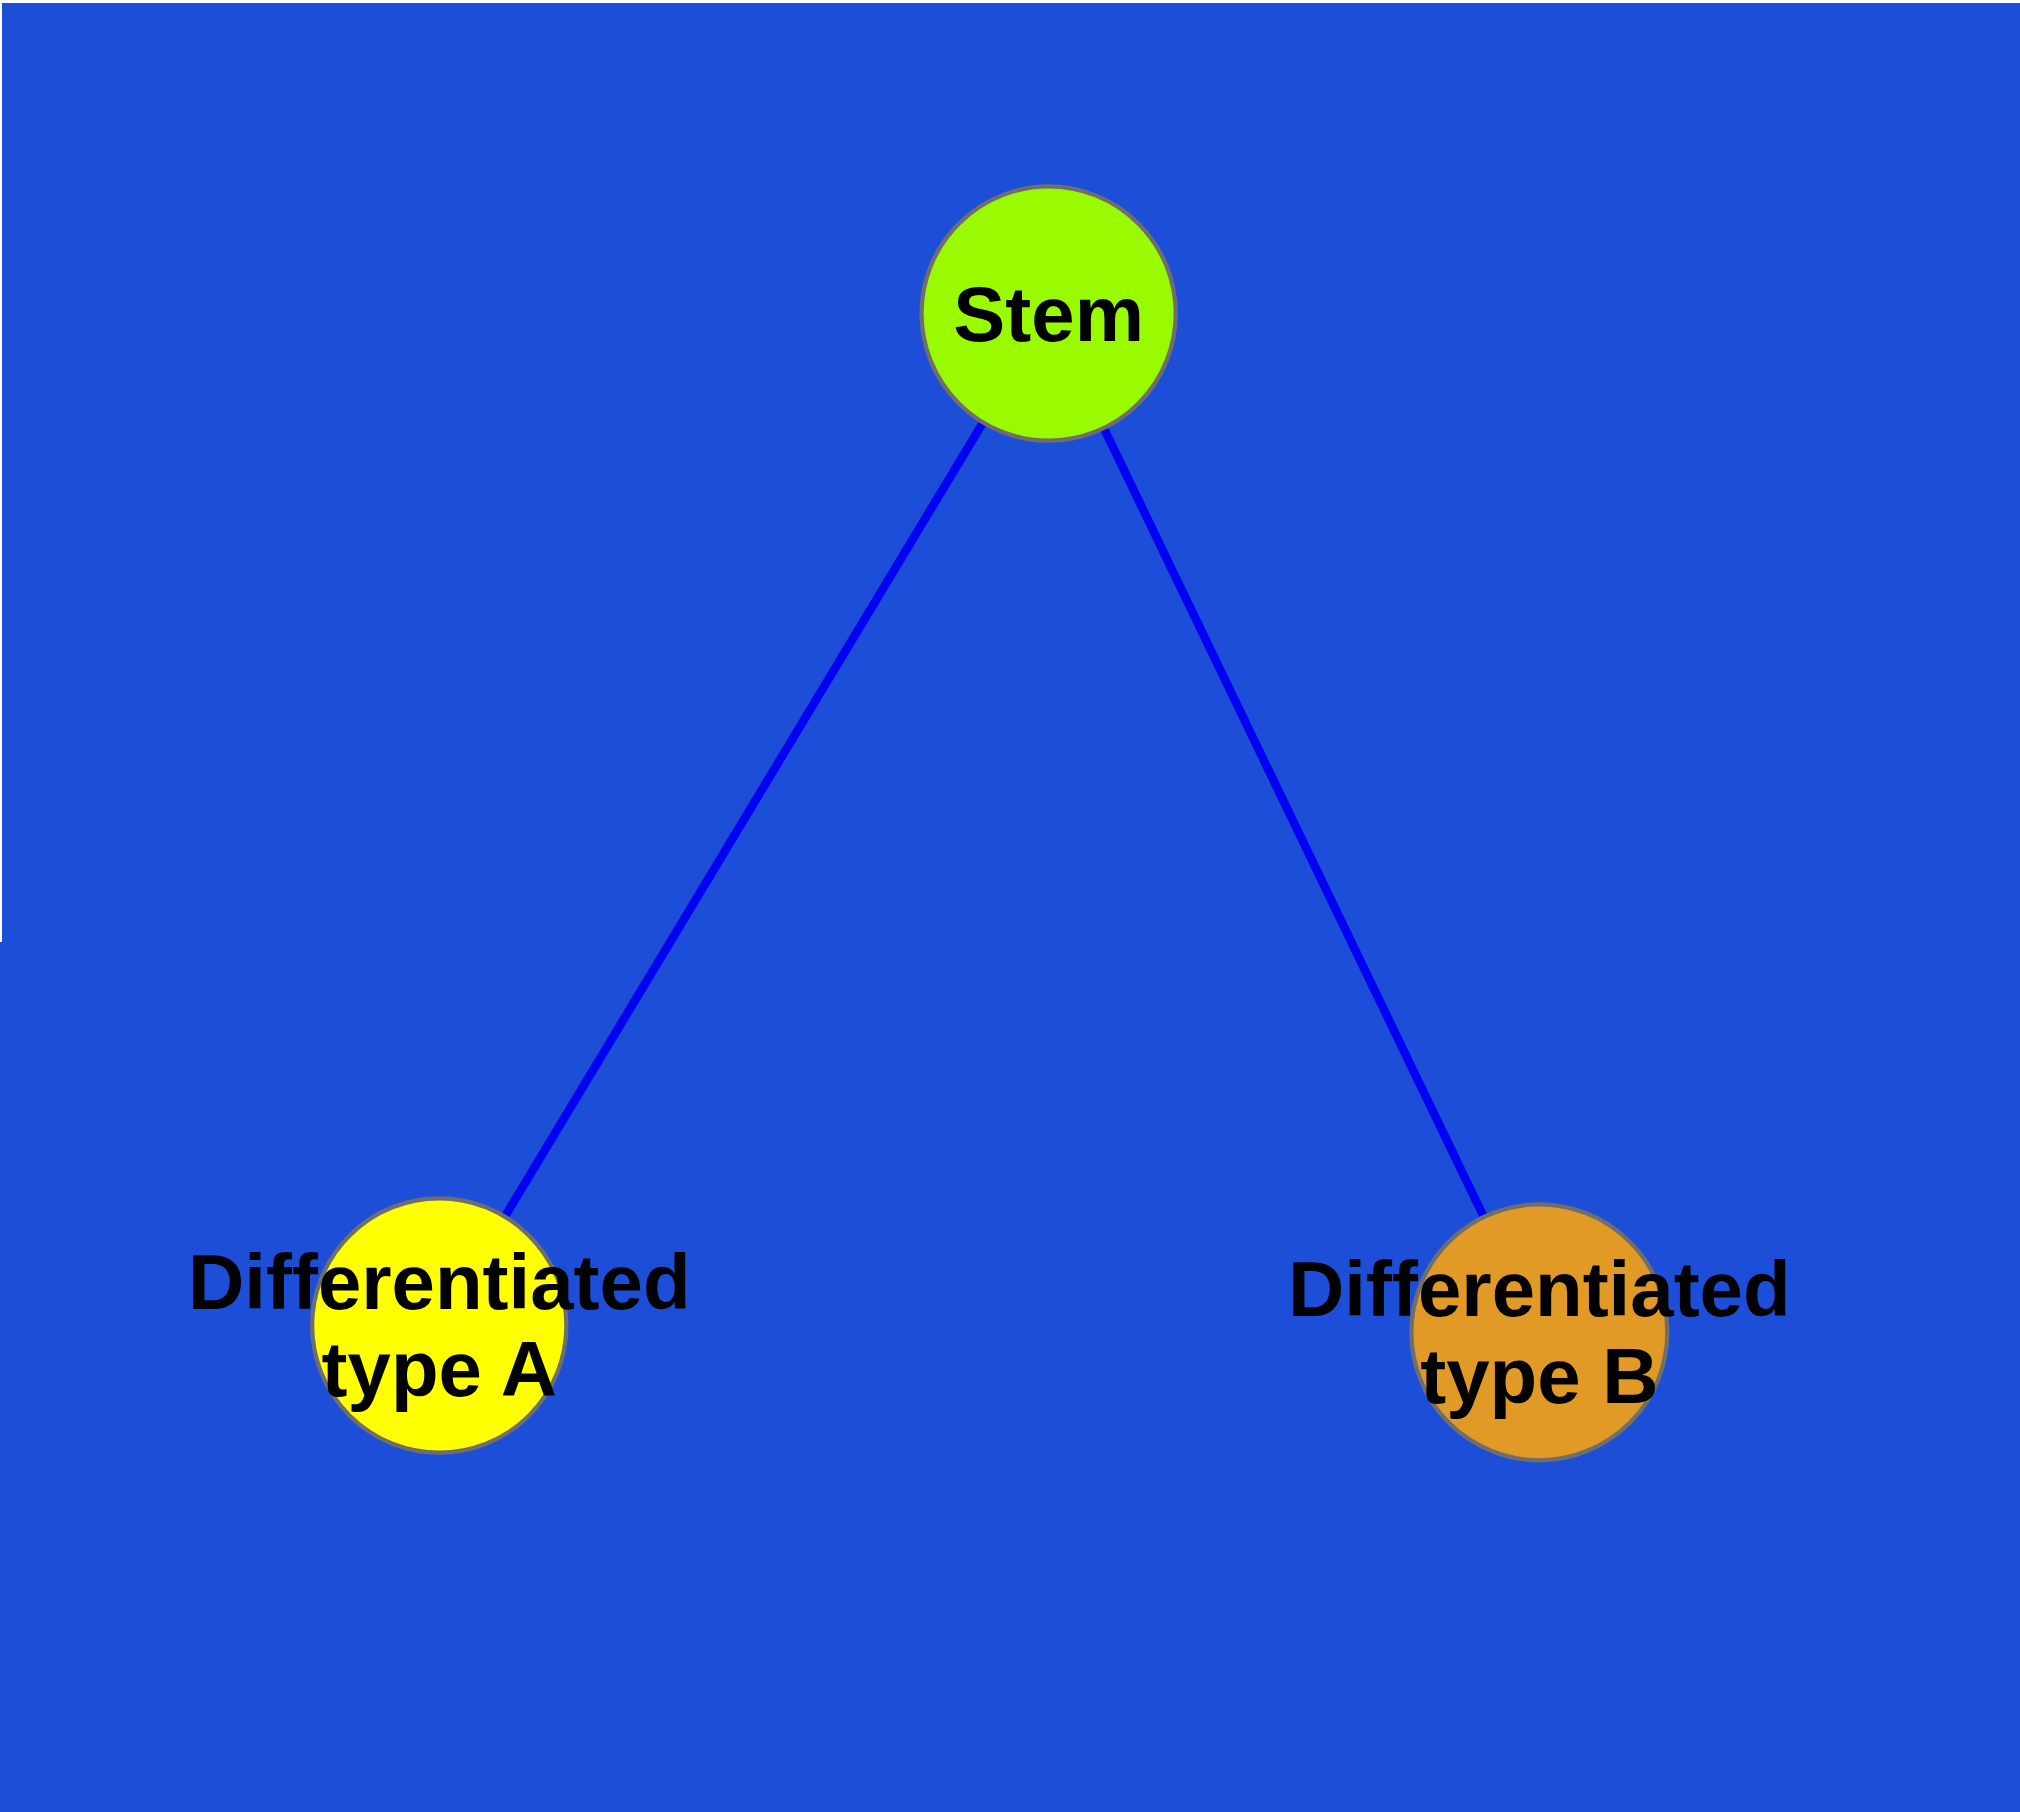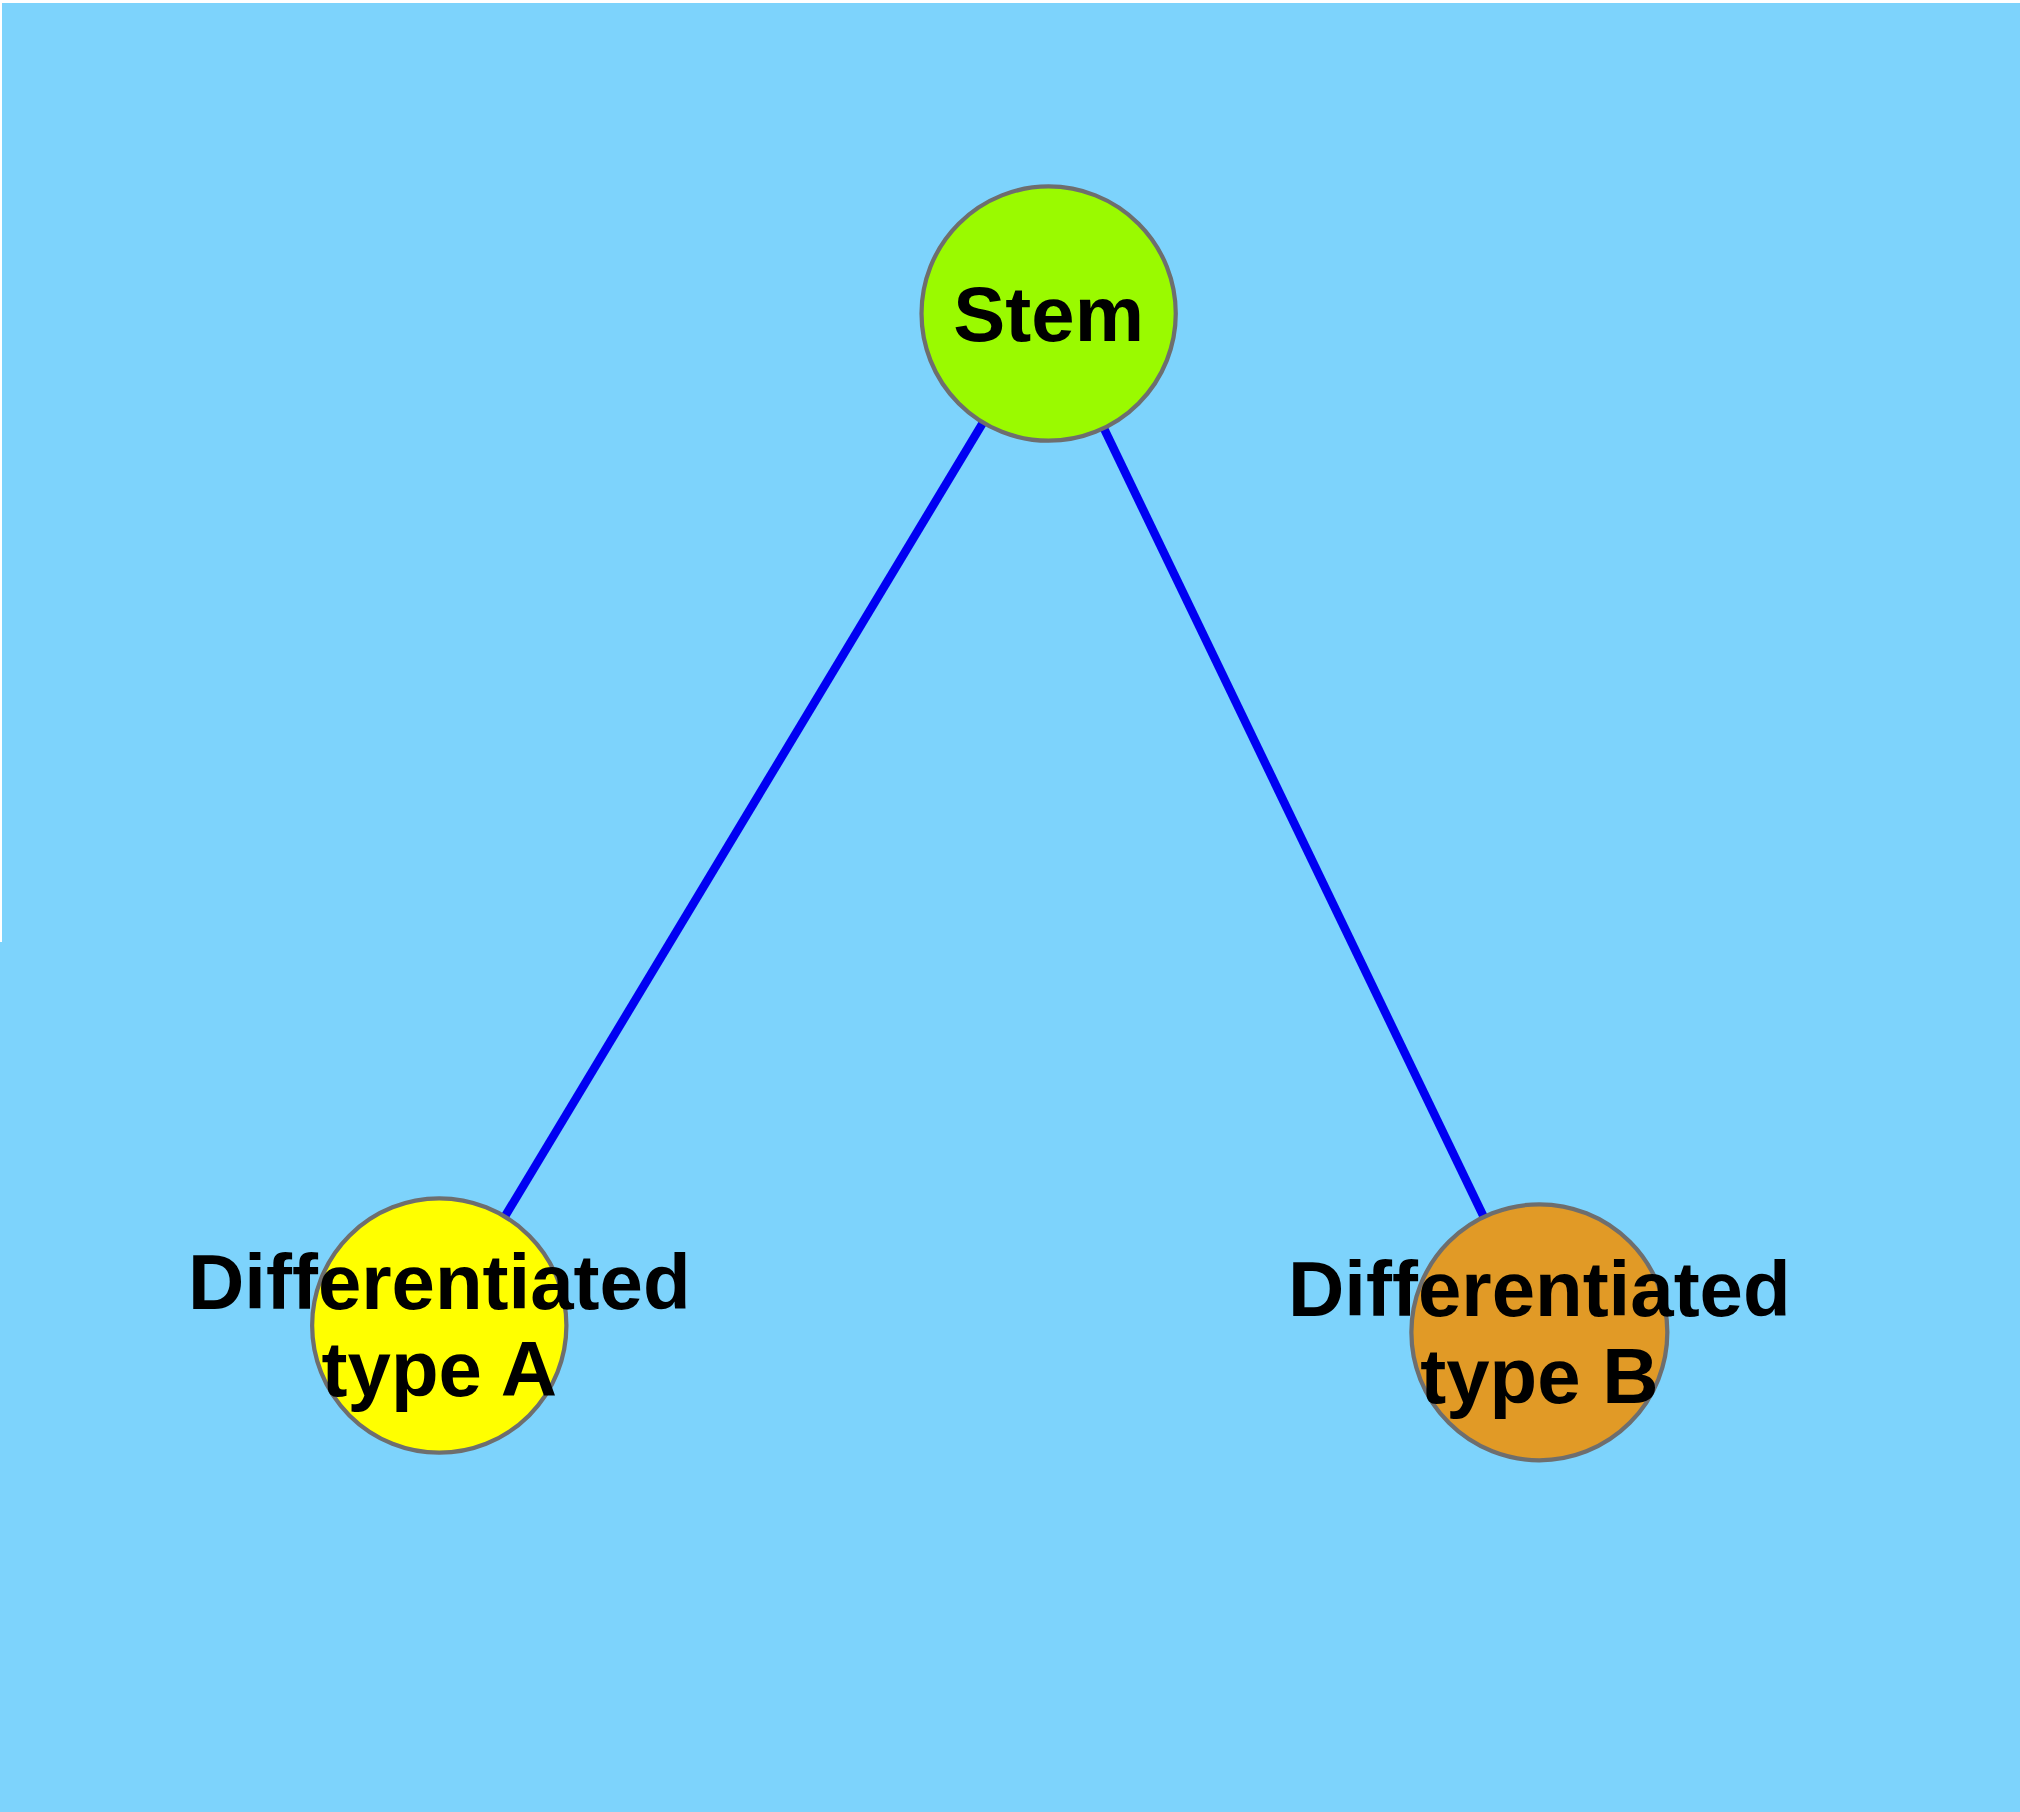--- a/index.html
+++ b/index.html
@@ -34,21 +34,21 @@
     z-index: 1;
   }
   svg.graph text {
     font-family: "Liberation Sans", sans-serif;
     font-weight: bold;
   }
 </style>
 </head>
 <body>
 
-<div class="canvas" id="canvas-root" style="width: 2021px; height: 1812px; background: #7dd3fc;">
+<div class="canvas" id="canvas-root" style="width: 2021px; height: 1812px; background: #1d4ed8;">
   <div class="edge-strip-top"></div>
   <div class="edge-strip-left"></div>
   <svg class="graph" width="2021" height="1812" viewBox="0 0 2384 2138" xmlns="http://www.w3.org/2000/svg">
     <g id="edges-layer">
         <line x1="1237" y1="370" x2="518" y2="1564" stroke="#0000F2" stroke-width="10"></line>
         <line x1="1237" y1="370" x2="1816" y2="1572" stroke="#0000F2" stroke-width="10"></line>
       </g>
     <g id="nodes-layer">
         <circle cx="1237" cy="370" r="150" fill="#9AFA00" stroke="#6E6E6E" stroke-width="5"></circle>
         <circle cx="518" cy="1564" r="150" fill="#FFFF00" stroke="#6E6E6E" stroke-width="5"></circle>

